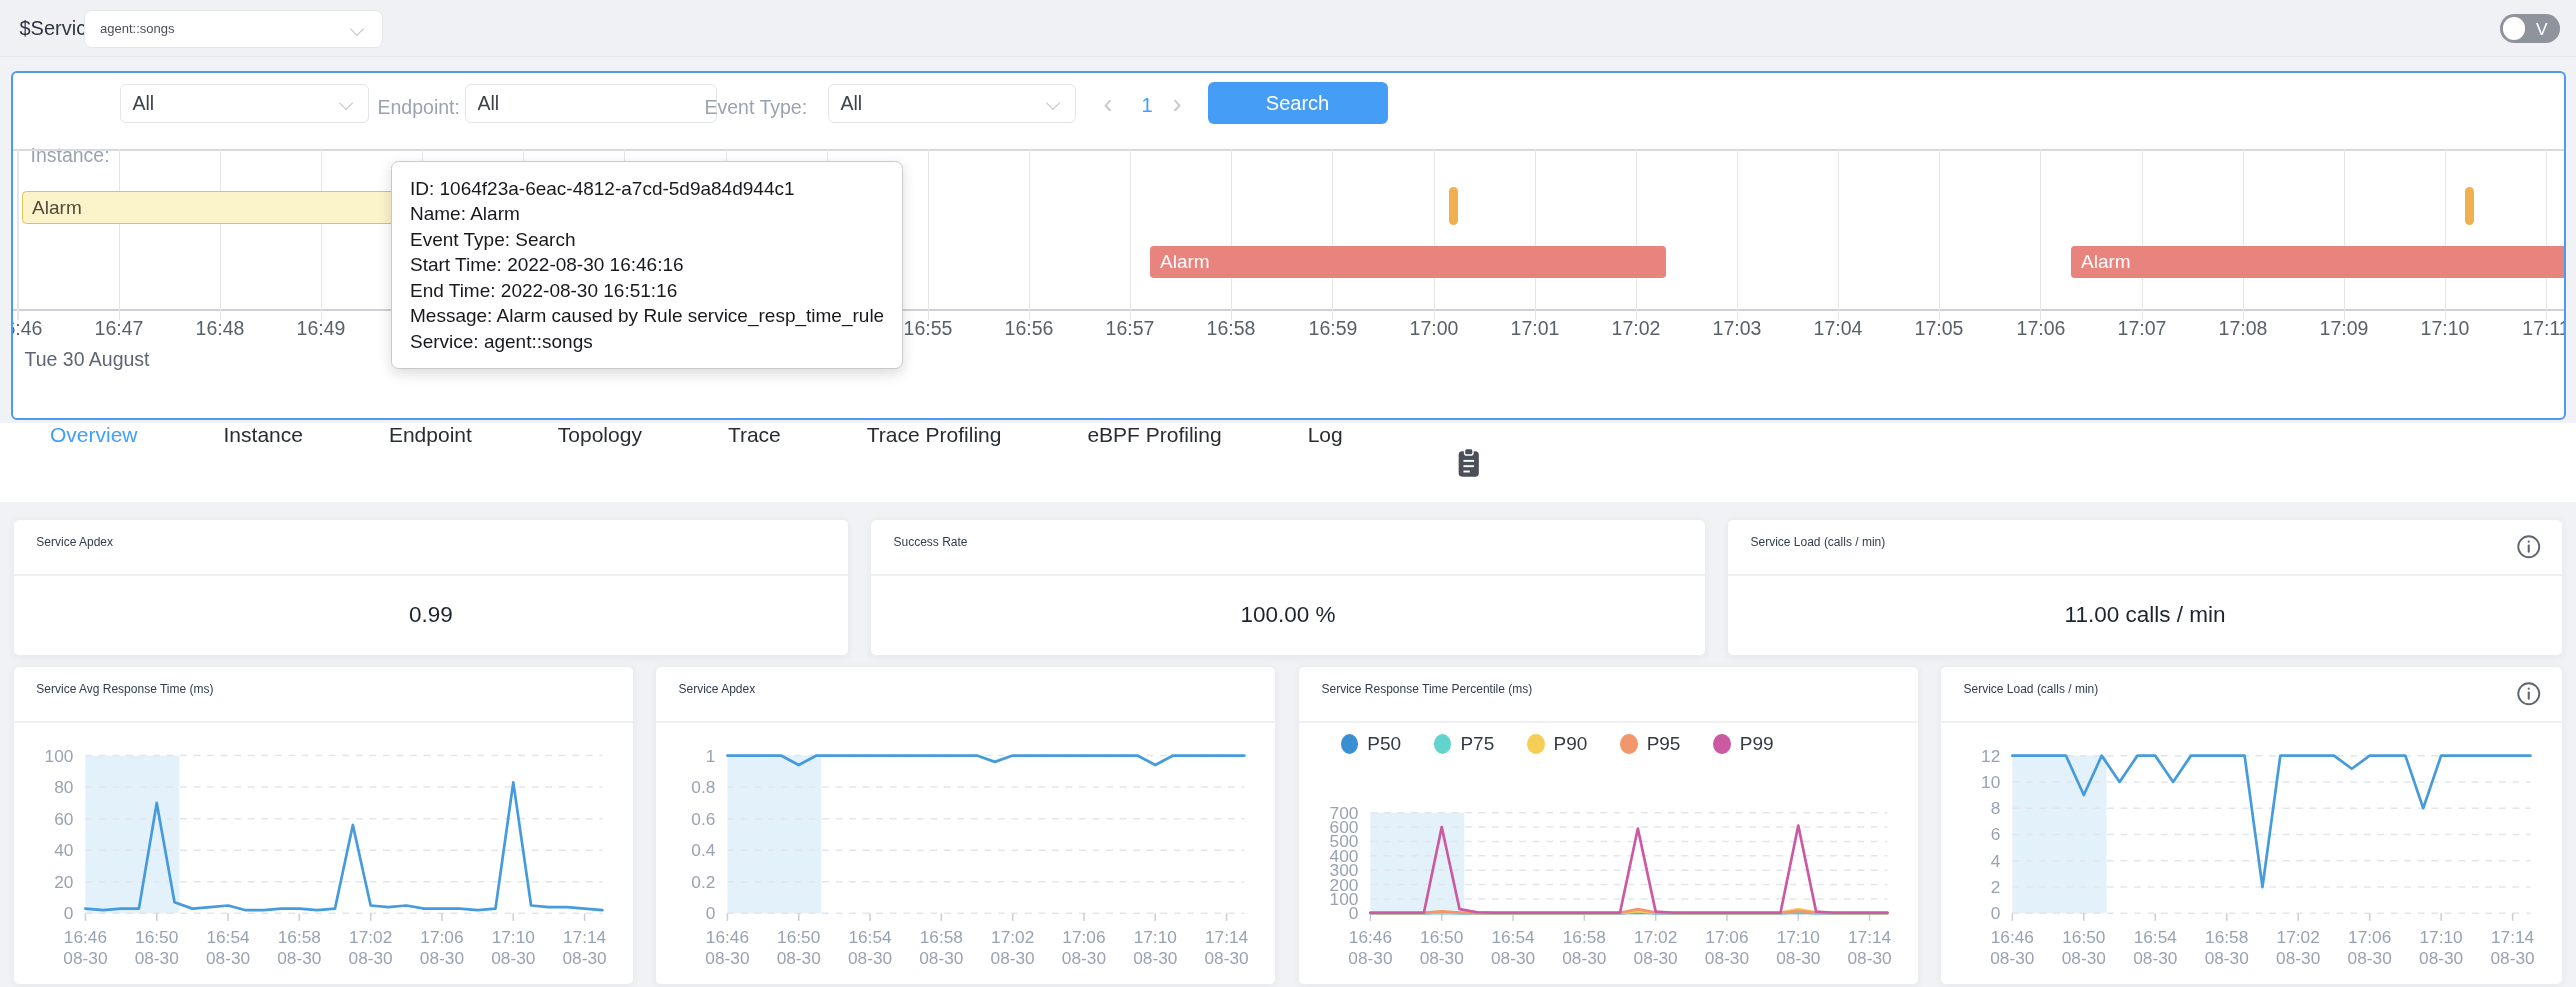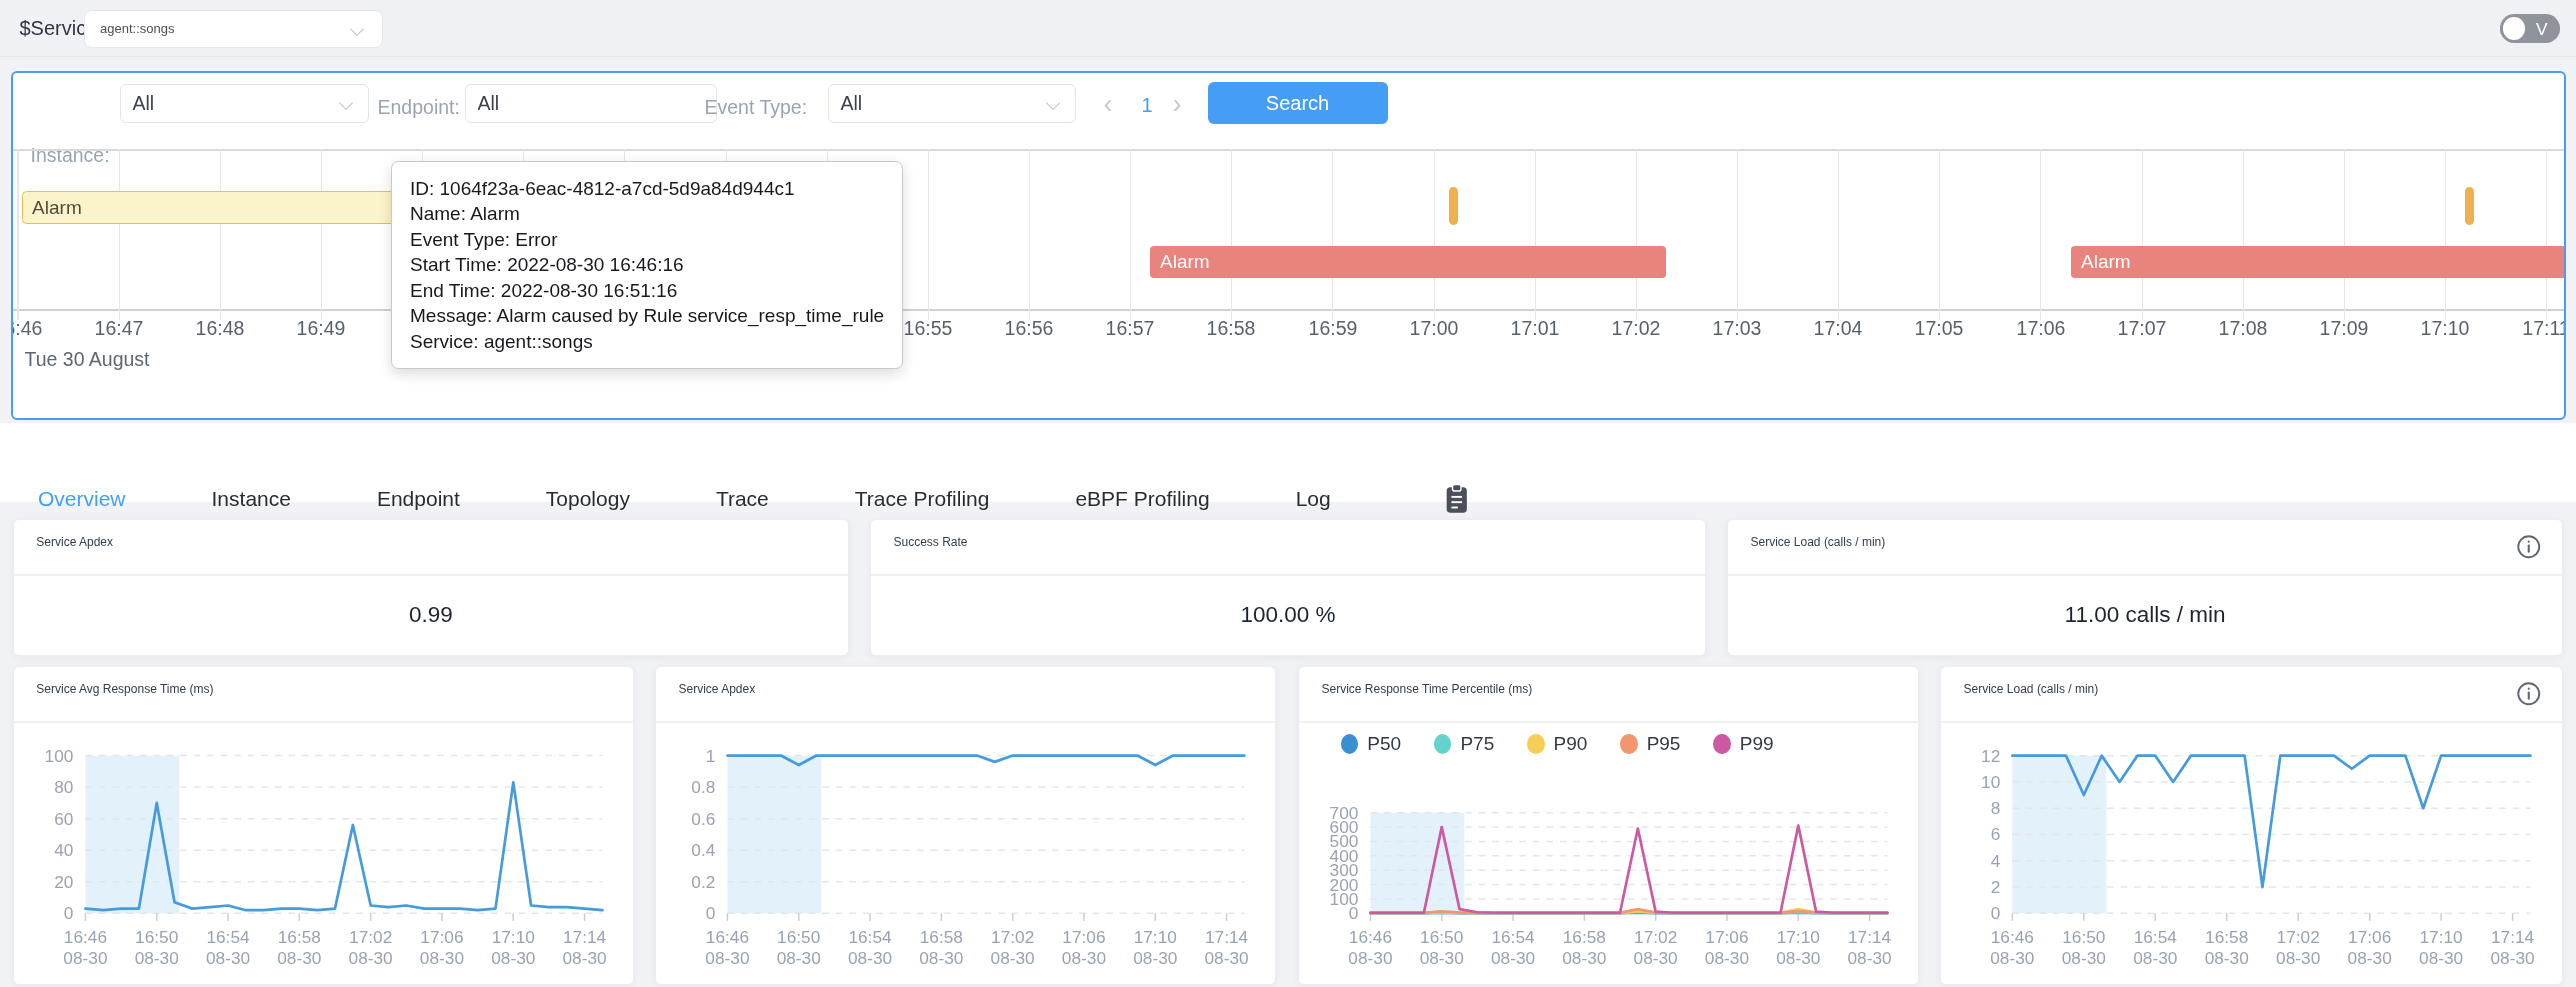--- a/index.html
+++ b/index.html
@@ -56,21 +56,21 @@
   .tl-date { position:absolute; left:12px; top:275px; font-size:19.5px; color:#5f6673; }
 
   
   .tooltip { position:absolute; left:391px; top:161px; background:#fff;
     border:1.5px solid #c9c9c9; border-radius:7.5px; padding:13.5px 18px;
     box-shadow:0 4.5px 13.5px rgba(0,0,0,.14); z-index:50; white-space:nowrap; }
   .tooltip div { font-size:19px; line-height:25.5px; color:#17191d; }
 
   
   .tabs-band { position:absolute; left:0; top:423px; width:2576px; height:79px; background:#fff; }
-  .tabs { position:absolute; left:38px; top:0; height:100%; display:flex; align-items:center; gap:86px;margin-top:36px; }
+  .tabs { position:absolute; left:50px; top:0; height:100%; display:flex; gap:86px; }
   .tab { font-size:21px; color:#282c33; cursor:pointer; }
   .tab.active { color:#409EFF; }
   .clip-icon { margin-left:27px; cursor:pointer; display:flex; align-items:center; }
 
   
   .card { position:absolute; background:#fff; border:0.8px solid #ebedf2; border-radius:6px;
     box-shadow:0 1.5px 7.5px rgba(31,45,61,.05); }
   .card-title { position:absolute; left:22.5px; top:15px; font-size:12px; color:#2f3d4f; }
   .card-divider { position:absolute; left:0; top:54px; width:100%; height:1.5px; background:#eef0f4; }
   .metric-value { position:absolute; left:0; top:54px; right:0; bottom:0;
@@ -180,21 +180,21 @@
       <div class="tl-bar error" style="left: 2058px; width: 536px;">Alarm</div>
       <div class="tl-tick" style="left: 1436px;"></div>
       <div class="tl-tick" style="left: 2452px;"></div>
     </div>
   <span class="tl-date">Tue 30 August</span>
 </div>
 
 <div class="tooltip" id="tooltip">
     <div>ID: 1064f23a-6eac-4812-a7cd-5d9a84d944c1</div>
     <div>Name: Alarm</div>
-    <div>Event Type: Error</div>
+    <div>Event Type: Search</div>
     <div>Start Time: 2022-08-30 16:46:16</div>
     <div>End Time: 2022-08-30 16:51:16</div>
     <div>Message: Alarm caused by Rule service_resp_time_rule</div>
     <div>Service: agent::songs</div>
   </div>
 
 <div class="tabs-band">
   <div class="tabs" id="tabs">
       <span class="tab active">Overview</span>
       <span class="tab">Instance</span>

